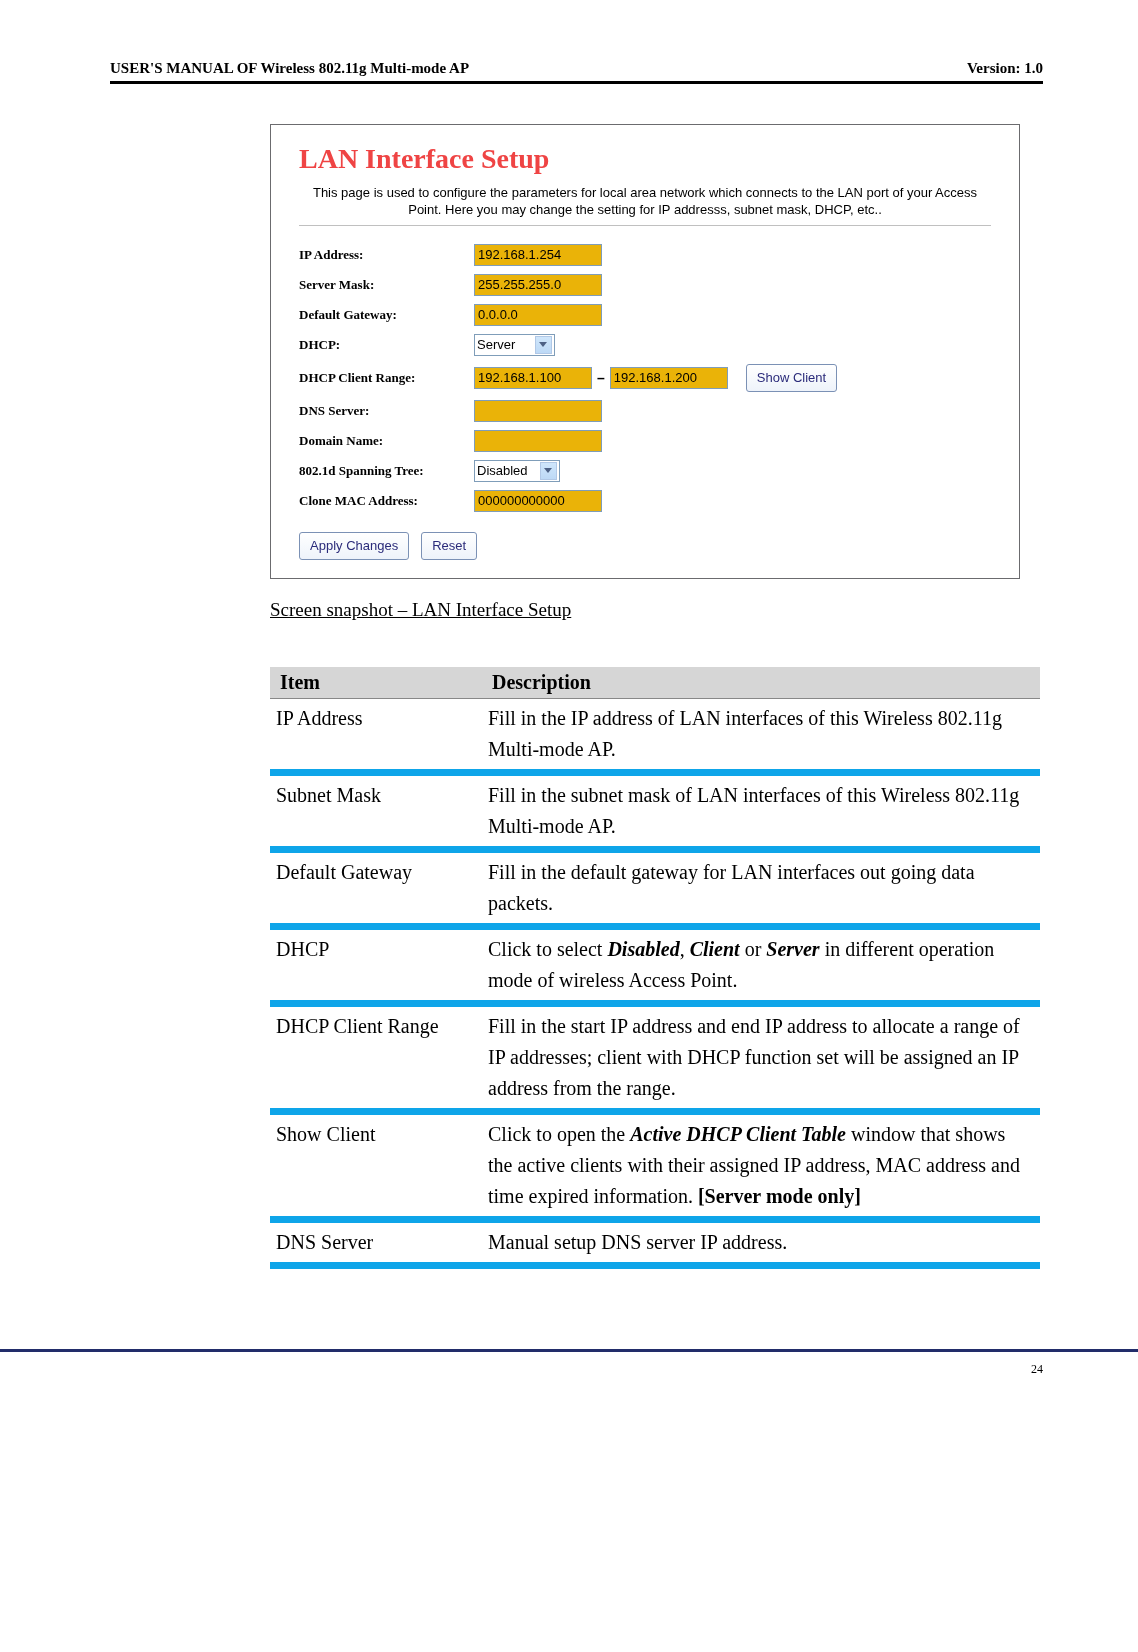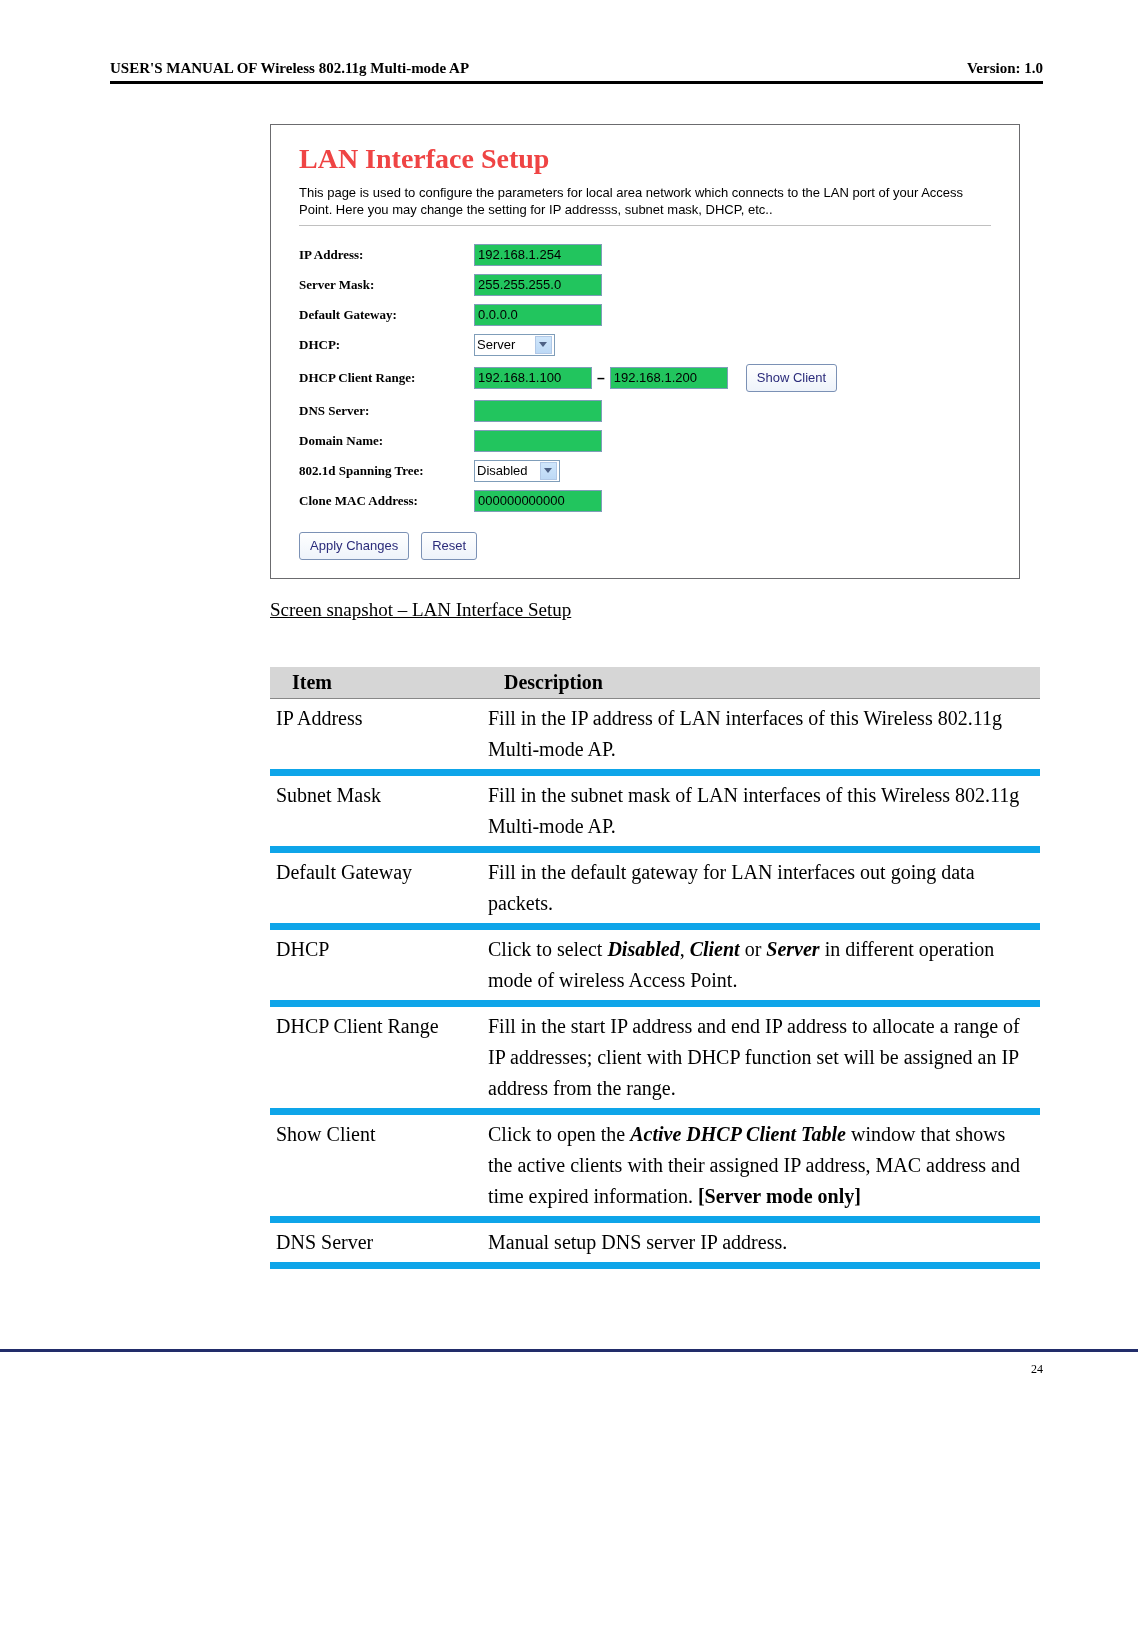--- a/index.html
+++ b/index.html
@@ -43,20 +43,21 @@
     color: #ef4444;
     font-size: 28px;
     font-weight: bold;
     font-family: "Times New Roman", serif;
     margin-bottom: 10px;
   }
   .ss-desc {
     font-size: 13px;
     line-height: 1.3;
     margin-bottom: 0;
+    text-align: center;
   }
   .ss-hr {
     border: none;
     border-top: 1px solid #c0c0c0;
     margin: 6px 0 18px 0;
   }
   .ss-row {
     display: flex;
     align-items: center;
     margin-bottom: 8px;
@@ -64,21 +65,21 @@
   .ss-label {
     width: 175px;
     font-weight: bold;
     font-size: 13px;
     font-family: "Times New Roman", serif;
   }
   .ss-input {
     font-family: Tahoma, Arial, sans-serif;
     font-size: 13px;
     border: 1px solid #7f9db9;
-    background: #22c55e;
+    background: #eab308;
     padding: 1px 3px;
     height: 18px;
     box-sizing: content-box;
   }
   .ss-select {
     font-family: Tahoma, Arial, sans-serif;
     font-size: 13px;
     border: 1px solid #7f9db9;
     background: #fff;
     padding: 0 2px;
@@ -131,21 +132,21 @@
     margin-bottom: 46px;
   }
   .desc-table {
     width: 770px;
     border-collapse: collapse;
     font-size: 20px;
   }
   .desc-table th {
     text-align: left;
     background: #d6d6d6;
-    padding: 4px 22px;
+    padding: 4px 10px;
     font-weight: bold;
     border-bottom: 1px solid #888;
   }
   .desc-table td {
     vertical-align: top;
     padding: 4px 6px 4px 6px;
     border-bottom: 7px solid #0ea5e9;
     line-height: 1.55;
   }
   .desc-table td.item-col {

